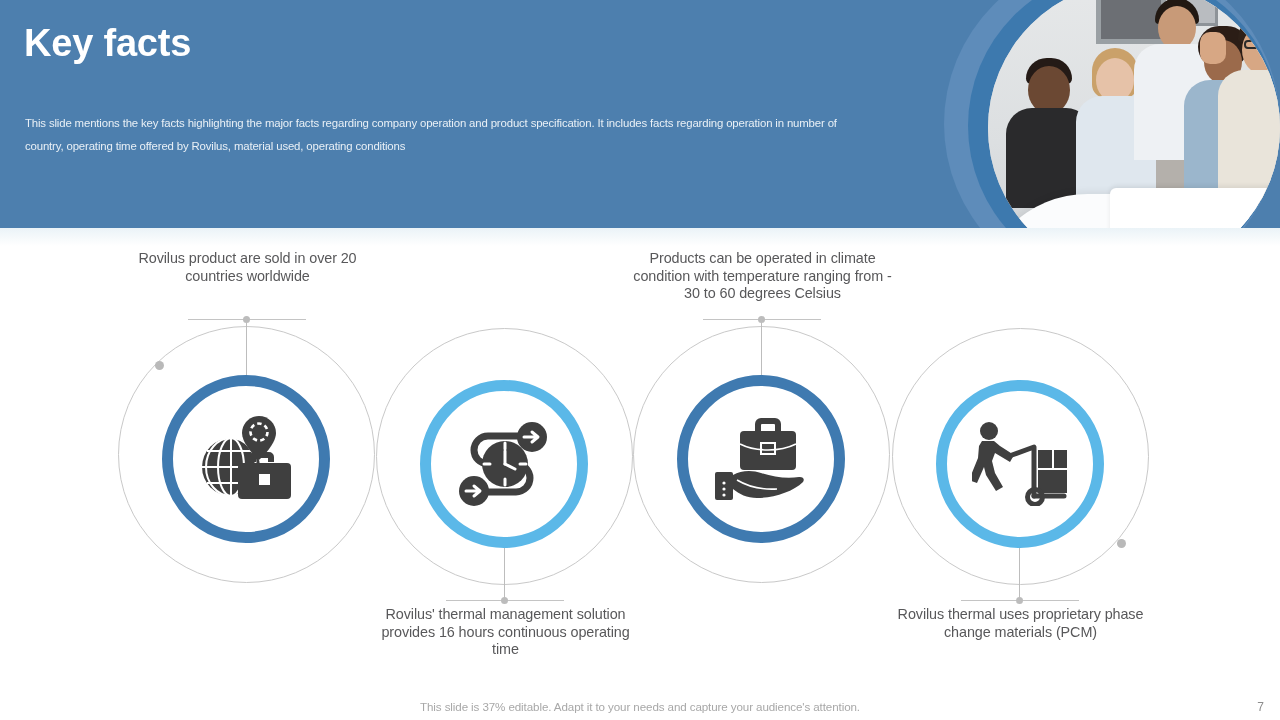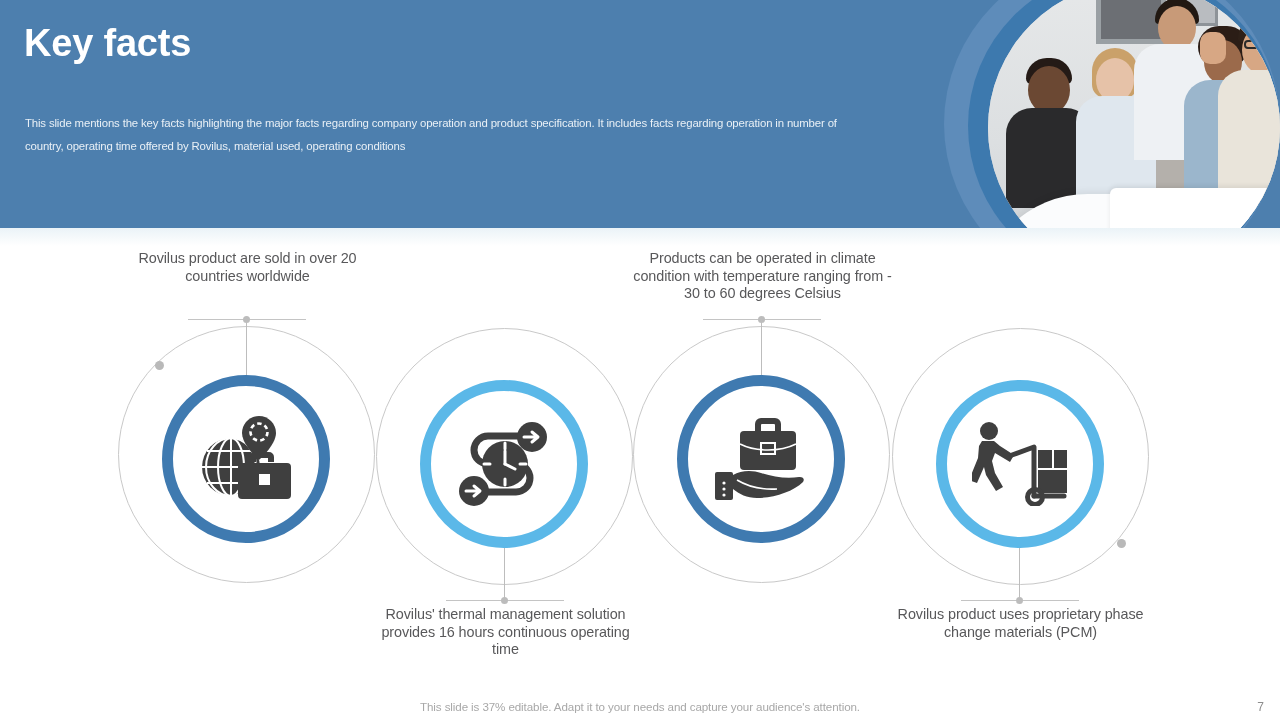--- a/index.html
+++ b/index.html
@@ -307,19 +307,19 @@
 
           <circle cx="63" cy="75" r="7.5" fill="none" stroke="#3f3f3f" stroke-width="5"></circle>
         </svg>
       </div>
     </div>
 
     <div class="lead-v" style="left:1019px; top:320px; height:52px;"></div>
     <div class="lead-h" style="left:961px; top:372px; width:118px;"></div>
     <div class="lead-dot" style="left:1016px; top:369px;"></div>
 
-    <div class="fact-text" style="left:883px; top:378px; width:275px;">Rovilus product uses proprietary phase change materials (PCM)</div>
+    <div class="fact-text" style="left:883px; top:378px; width:275px;">Rovilus thermal uses proprietary phase change materials (PCM)</div>
   </div>
 
 </div>
 
 <div id="footer-note">This slide is 37% editable. Adapt it to your needs and capture your audience's attention.</div>
 <div id="page-number">7</div>
 
 </body></html>

